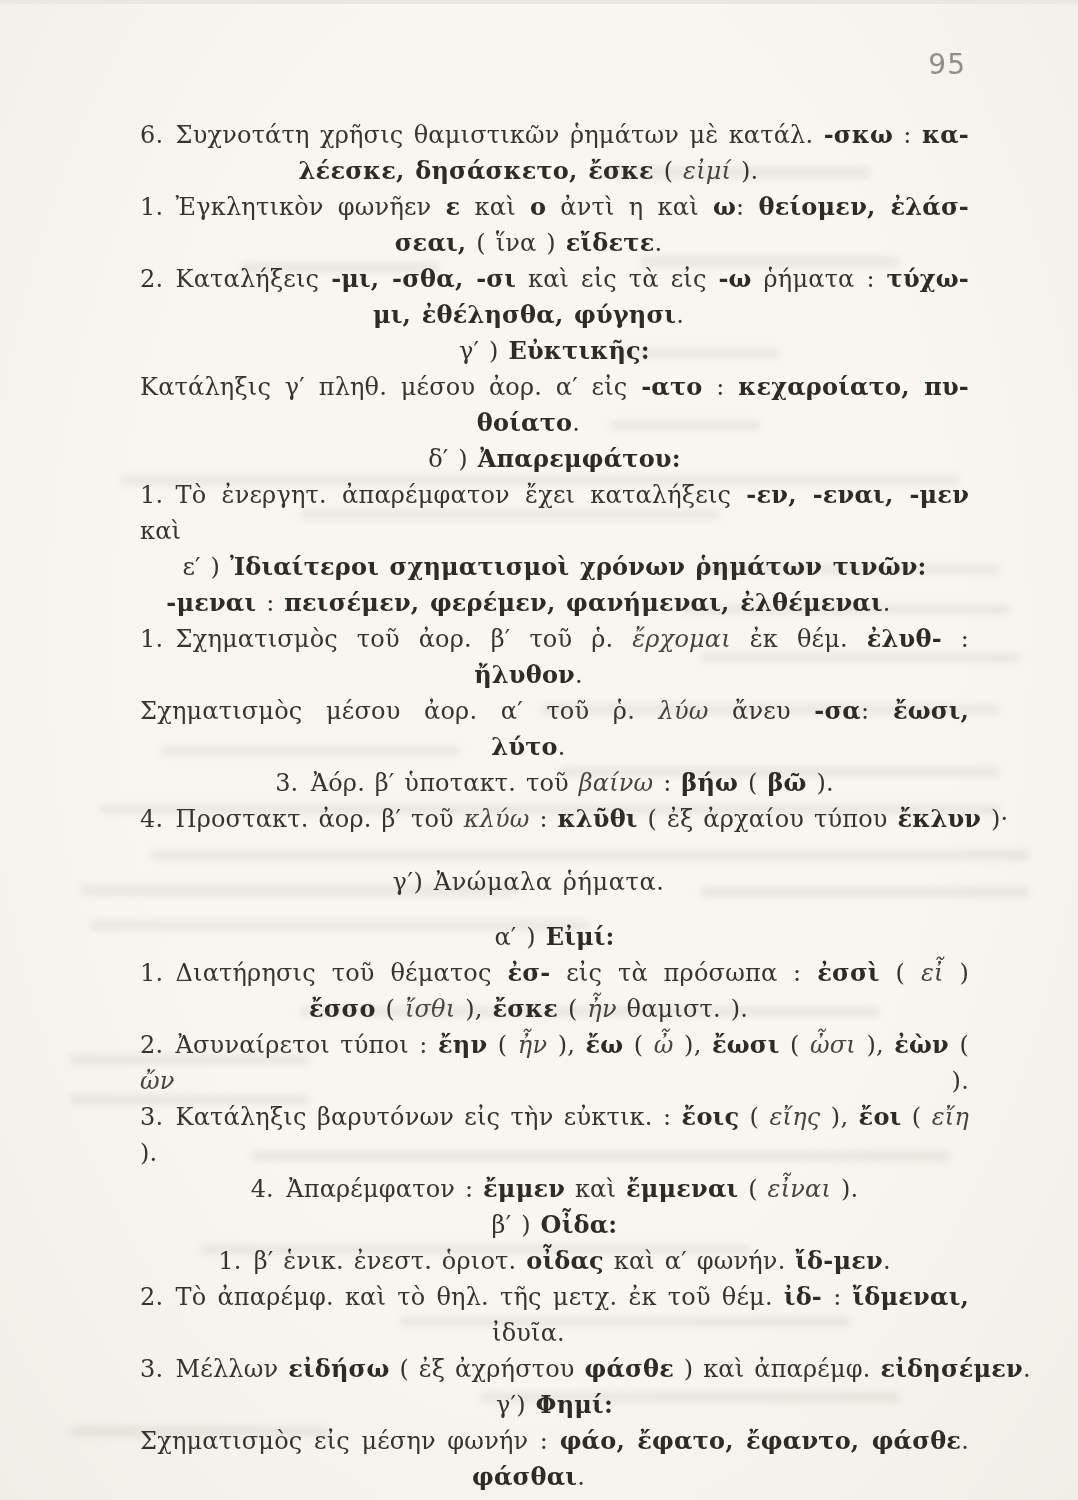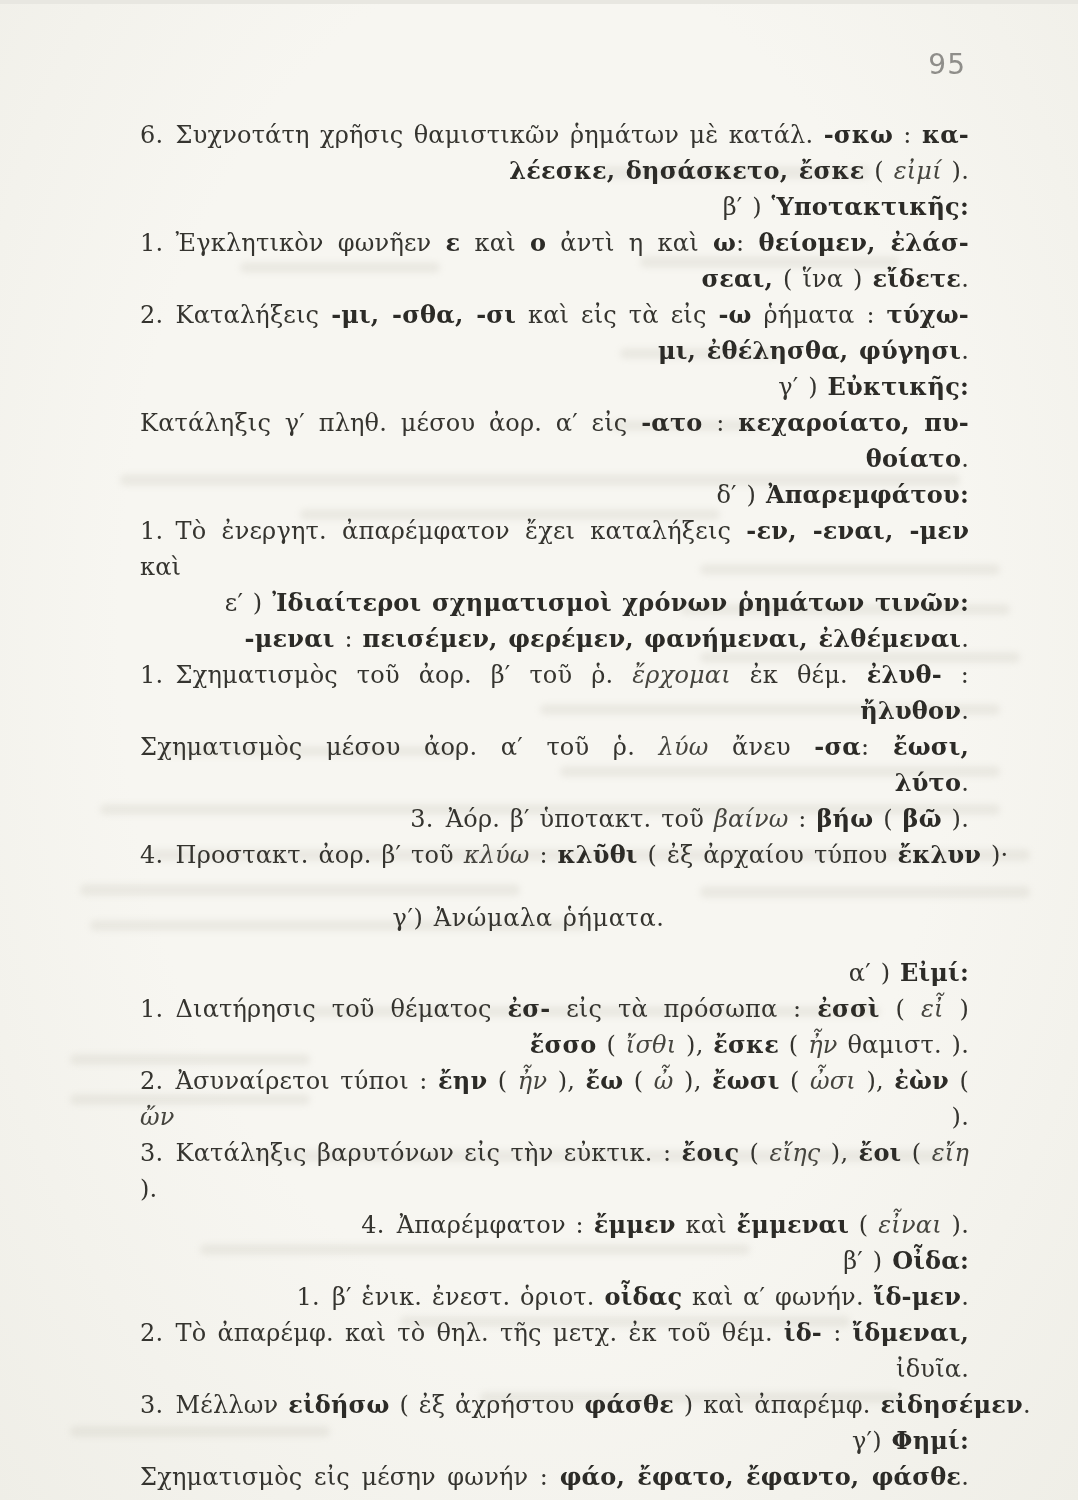--- a/index.html
+++ b/index.html
@@ -32,21 +32,21 @@
     top:113px;
     width:881px;
     font-size:24px;
     letter-spacing:0.2px;
     word-spacing:2px;
   }
   .line{
     line-height:36px;
     min-height:36px;
     white-space:nowrap;
-    text-align:right;
+    text-align:center;
   }
   .line.j{
     white-space:normal;
     text-align:justify;
     text-align-last:justify;
   }
   .line.ind{ padding-left:52px; }
   .line.center{
     white-space:normal;
     text-align:center;
@@ -97,21 +97,20 @@
   <div class="smudge" style="left:200px;top:1240px;width:550px;height:11px;"></div>
   <div class="smudge" style="left:400px;top:1312px;width:450px;height:11px;"></div>
   <div class="smudge" style="left:480px;top:1388px;width:420px;height:11px;"></div>
   <div class="smudge" style="left:70px;top:1422px;width:260px;height:11px;"></div>
 
   <div class="page-number">95</div>
 
   <div class="text-block" id="lines">
       <div class="line ind j"><span class="s-n">6. Συχνοτάτη χρῆσις θαμιστικῶν ῥημάτων μὲ κατάλ. </span><span class="s-b">-σκω</span><span class="s-n"> : </span><span class="s-b">κα-</span></div>
       <div class="line"><span class="s-b">λέεσκε, δησάσκετο, ἔσκε</span><span class="s-n"> ( </span><span class="s-i">εἰμί</span><span class="s-n"> ).</span></div>
-      <div class="line ind"><span class="s-n">β′ ) </span><span class="s-b">Ὑποτακτικῆς:</span></div>
       <div class="line ind j"><span class="s-n">1. Ἐγκλητικὸν φωνῆεν </span><span class="s-b">ε</span><span class="s-n"> καὶ </span><span class="s-b">ο</span><span class="s-n"> ἀντὶ η καὶ </span><span class="s-b">ω</span><span class="s-n">: </span><span class="s-b">θείομεν, ἐλάσ-</span></div>
       <div class="line"><span class="s-b">σεαι,</span><span class="s-n"> ( ἵνα ) </span><span class="s-b">εἴδετε</span><span class="s-n">.</span></div>
       <div class="line ind j"><span class="s-n">2. Καταλήξεις </span><span class="s-b">-μι, -σθα, -σι</span><span class="s-n"> καὶ εἰς τὰ εἰς </span><span class="s-b">-ω</span><span class="s-n"> ῥήματα : </span><span class="s-b">τύχω-</span></div>
       <div class="line"><span class="s-b">μι, ἐθέλησθα, φύγησι</span><span class="s-n">.</span></div>
       <div class="line ind"><span class="s-n">γ′ ) </span><span class="s-b">Εὐκτικῆς:</span></div>
       <div class="line ind j"><span class="s-n">Κατάληξις  γ′ πληθ. μέσου ἀορ. α′ εἰς </span><span class="s-b">-ατο</span><span class="s-n"> : </span><span class="s-b">κεχαροίατο, πυ-</span></div>
       <div class="line"><span class="s-b">θοίατο</span><span class="s-n">.</span></div>
       <div class="line ind"><span class="s-n">δ′ ) </span><span class="s-b">Ἀπαρεμφάτου:</span></div>
       <div class="line ind j"><span class="s-n">1. Τὸ ἐνεργητ. ἀπαρέμφατον ἔχει καταλήξεις </span><span class="s-b">-εν, -εναι, -μεν</span><span class="s-n"> καὶ</span></div>
       <div class="line ind"><span class="s-n">ε′ ) </span><span class="s-b">Ἰδιαίτεροι σχηματισμοὶ χρόνων ῥημάτων τινῶν:</span></div>

